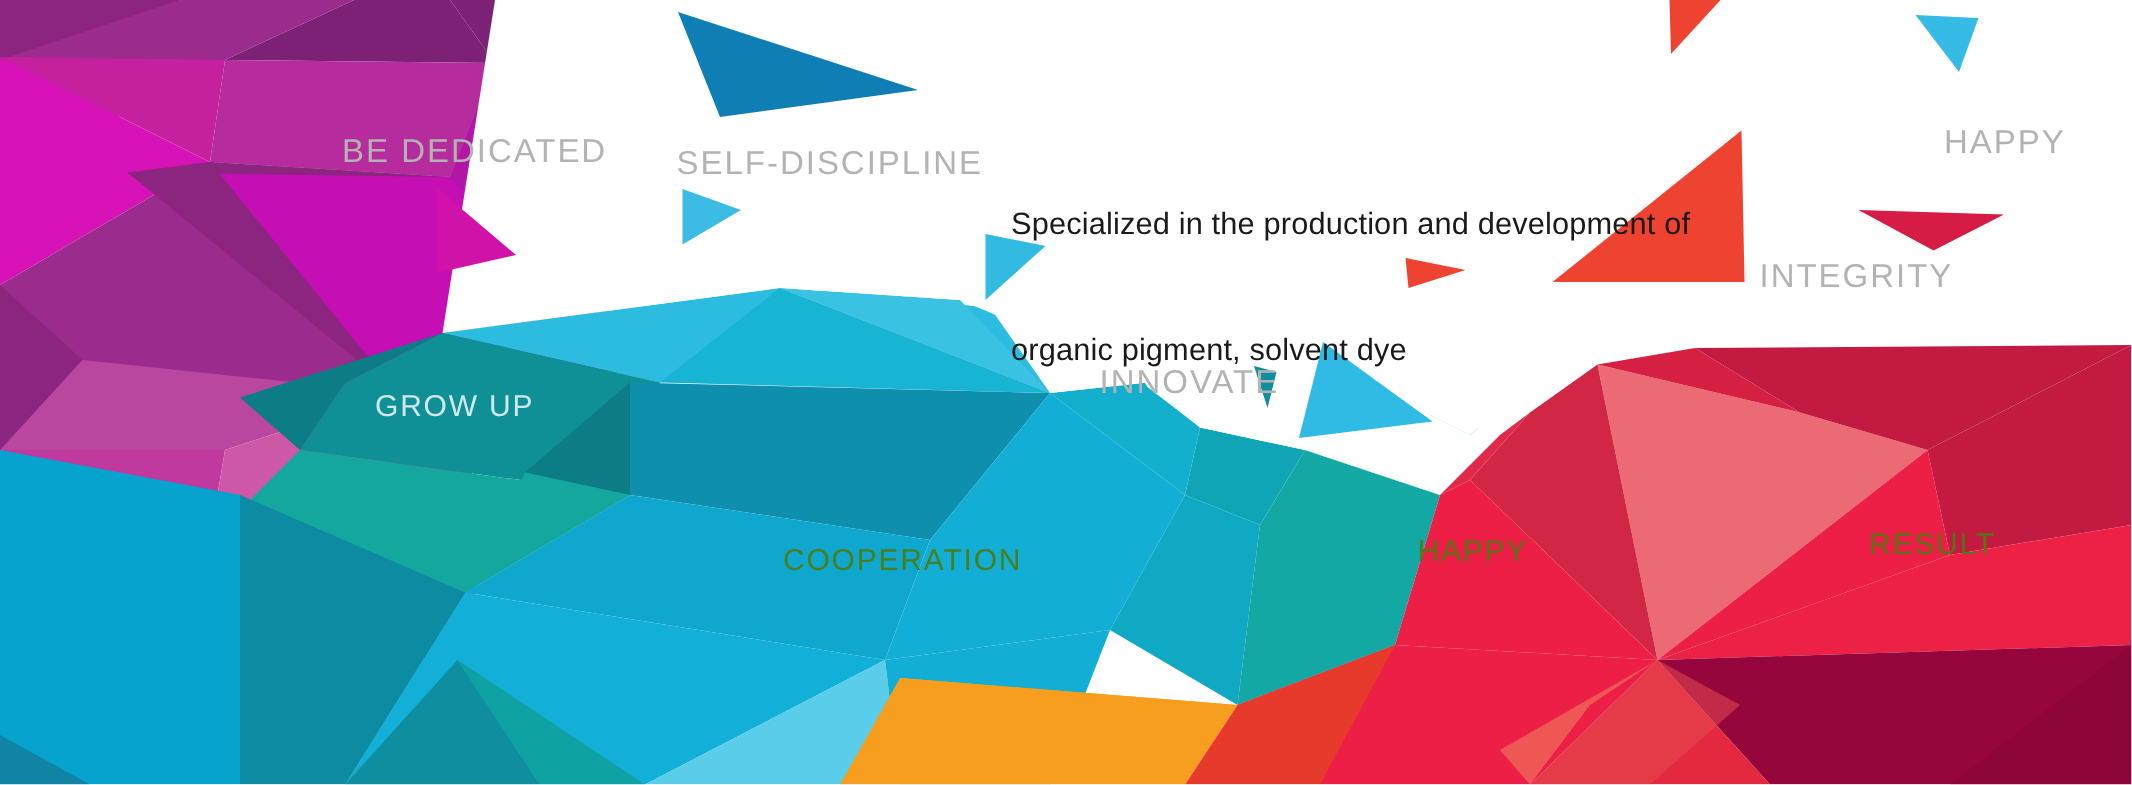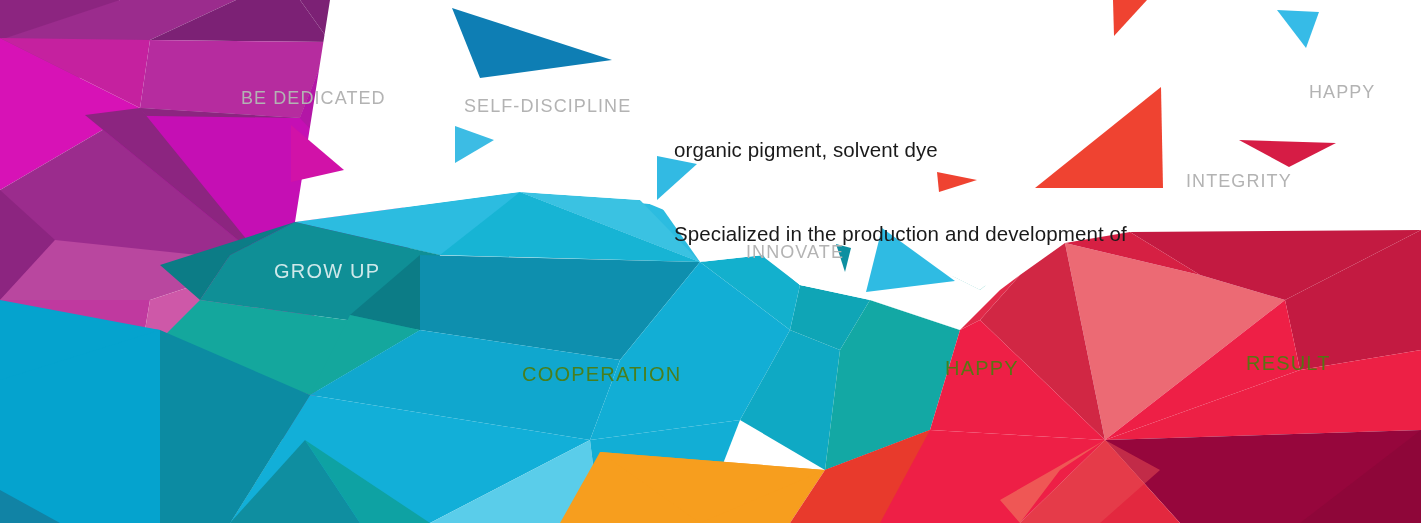--- a/index.html
+++ b/index.html
@@ -14,21 +14,21 @@
   }
   #poly{position:absolute;left:0;top:0;width:1421px;height:523px;display:block;}
   .lbl{
     position:absolute;
     white-space:nowrap;
     font-family:"Liberation Sans", sans-serif;
     font-weight:400;
     letter-spacing:0.06em;
     pointer-events:none;
   }
-  .lbl-grey{color:#b3b3b3;font-size:18px;margin-left:13px;}
+  .lbl-grey{color:#b3b3b3;font-size:22px;}
   .lbl-white{color:#4d7c0f;opacity:.92;font-size:20px;}
   .lbl-white-soft{color:#ffffff;opacity:.80;font-size:20px;}
   .headline{
     position:absolute;
     color:#1a1a1a;
     font-family:"Liberation Sans", sans-serif;
     font-size:20.5px;
     line-height:28px;
     letter-spacing:0.005em;
     white-space:pre;
@@ -192,30 +192,30 @@
       <polygon points="937,172 977,180 939,192" fill="#EF4331"></polygon>
       <polygon points="1113,0 1147,0 1114,36" fill="#EF4331"></polygon>
       <polygon points="1277,10 1319,12 1306,48" fill="#36BBE7"></polygon>
       <polygon points="1035,188 1161,87 1163,188" fill="#EF4331"></polygon>
       <polygon points="1239,140 1336,143 1289,167" fill="#D61C45"></polygon>
     </g>
 
   </svg>
 
   <div class="headline" style="left:674px; top:80px;">
+    <div>Specialized in the production and development of</div>
     <div>organic pigment, solvent dye</div>
-    <div>Specialized in the production and development of</div>
   </div>
 
 
   <div id="keyword-layer">
       <div class="lbl lbl-grey" style="left: 228px; top: 88px;">BE DEDICATED</div>
       <div class="lbl lbl-grey" style="left: 451px; top: 96px;">SELF-DISCIPLINE</div>
       <div class="lbl lbl-grey" style="left: 1296px; top: 82px;">HAPPY</div>
       <div class="lbl lbl-grey" style="left: 1173px; top: 171px;">INTEGRITY</div>
       <div class="lbl lbl-grey" style="left: 733px; top: 242px;">INNOVATE</div>
-      <div class="lbl lbl-white-soft" style="left: 250px; top: 260px; margin-left: 24px;">GROW UP</div>
+      <div class="lbl lbl-white-soft" style="left: 250px; top: 260px;">GROW UP</div>
       <div class="lbl lbl-white" style="left: 522px; top: 363px;">COOPERATION</div>
       <div class="lbl lbl-white" style="left: 945px; top: 357px;">HAPPY</div>
       <div class="lbl lbl-white" style="left: 1246px; top: 352px;">RESULT</div>
     </div>
 
 </div>
 
 </body></html>

